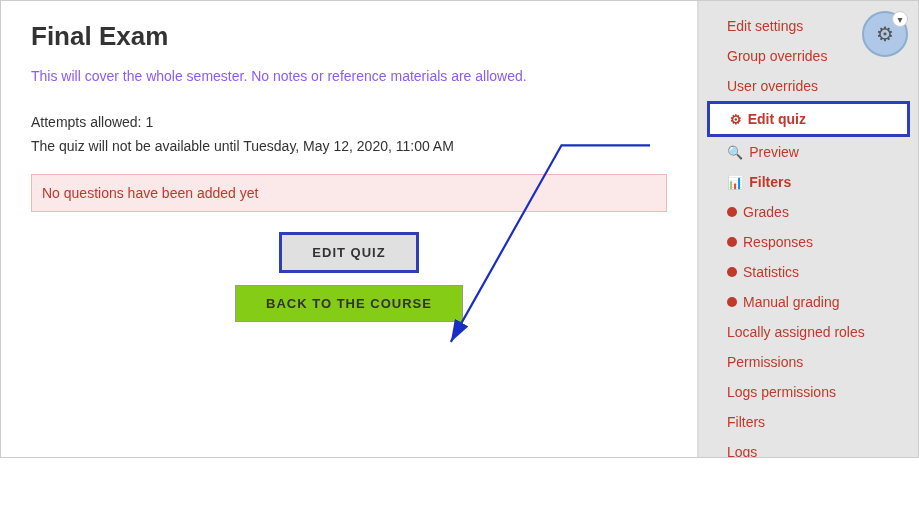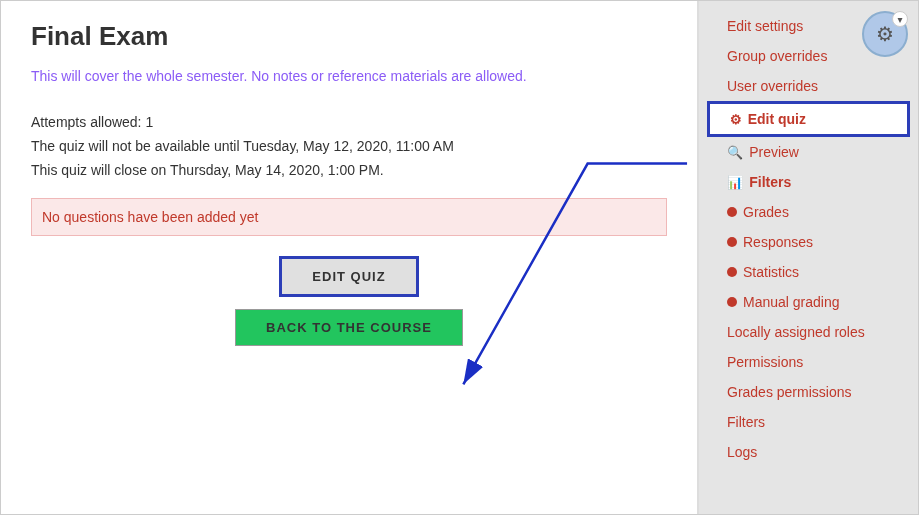--- a/index.html
+++ b/index.html
@@ -8,21 +8,21 @@
       background: #fff;
       width: 919px;
       height: 515px;
       overflow: hidden;
       position: relative;
     }
 
     .page-wrapper {
       display: flex;
       width: 919px;
-      height: 515px;
+      height: 458px;
       border: 1px solid #ccc;
       position: relative;
     }
 
     
     .main-content {
       flex: 1;
       padding: 20px 30px;
       background: #fff;
       border-right: 1px solid #ddd;
@@ -76,21 +76,21 @@
       padding: 10px 30px;
       font-size: 13px;
       font-weight: bold;
       letter-spacing: 1px;
       color: #333;
       cursor: pointer;
       text-transform: uppercase;
     }
 
     .btn-back {
-      background: #22c55e;
+      background: #84cc16;
       border: 1px solid #999;
       padding: 10px 30px;
       font-size: 13px;
       font-weight: bold;
       letter-spacing: 1px;
       color: #333;
       cursor: pointer;
       text-transform: uppercase;
     }
 
@@ -201,21 +201,20 @@
 <div class="page-wrapper">
 
   <div class="main-content">
 
     <h1 class="page-title">Final Exam</h1>
     <p class="description">This will cover the whole semester. No notes or reference materials are allowed.</p>
 
     <div class="quiz-info">
       <p>Attempts allowed: 1</p>
       <p>The quiz will not be available until Tuesday, May 12, 2020, 11:00 AM</p>
-      <p>This quiz will close on Thursday, May 14, 2020, 1:00 PM.</p>
     </div>
 
     <div class="warning-box">
       <span>No questions have been added yet</span>
     </div>
 
     <div class="button-area">
       <button class="btn-edit-quiz">EDIT QUIZ</button>
       <button class="btn-back">BACK TO THE COURSE</button>
     </div>
@@ -272,21 +271,21 @@
       <span class="dot"></span>
       <span>Manual grading</span>
     </div>
     <div class="sidebar-item">
       <span>Locally assigned roles</span>
     </div>
     <div class="sidebar-item">
       <span>Permissions</span>
     </div>
     <div class="sidebar-item">
-      <span>Grades permissions</span>
+      <span>Logs permissions</span>
     </div>
     <div class="sidebar-item">
       <span>Filters</span>
     </div>
     <div class="sidebar-item">
       <span>Logs</span>
     </div>
 
   </div>
 

